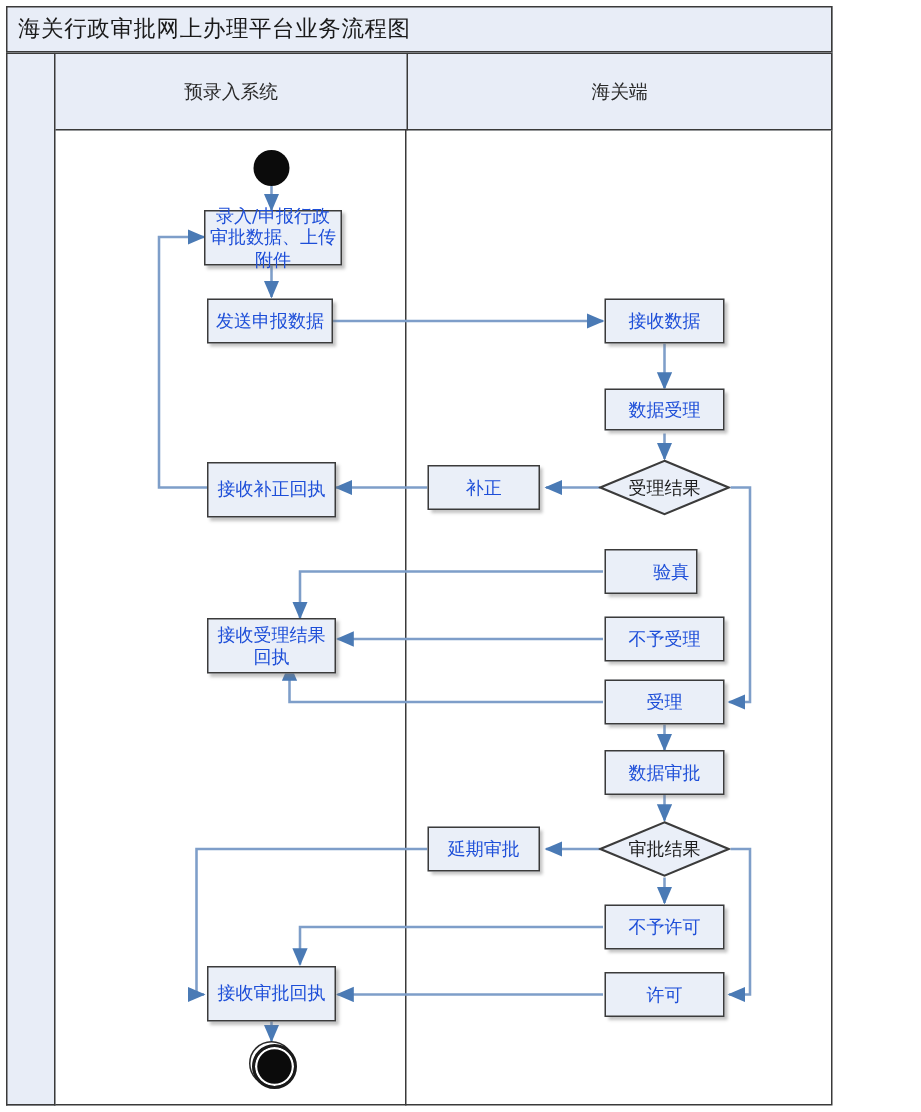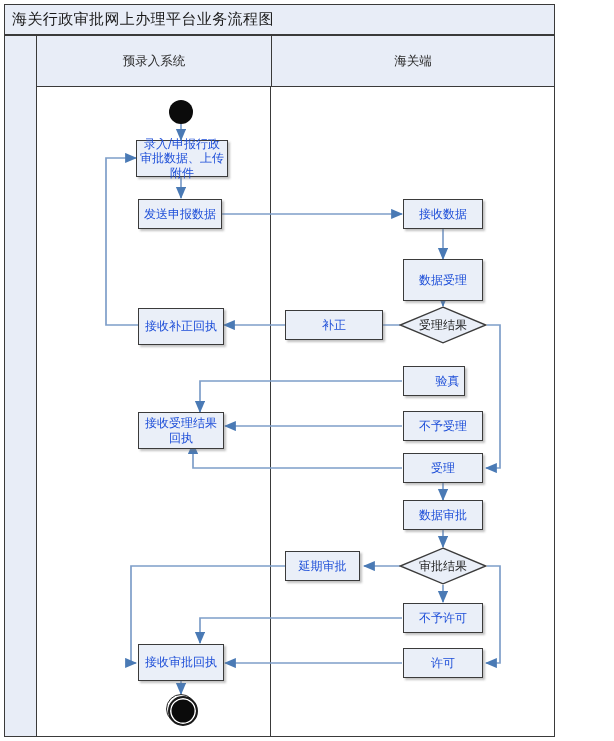--- a/index.html
+++ b/index.html
@@ -181,32 +181,32 @@
   </div>
 
   <div class="node" style="left:138px;top:199px;width:84px;height:30px;">
     <span>发送申报数据</span>
   </div>
 
   <div class="node" style="left:403px;top:199px;width:80px;height:30px;">
     <span>接收数据</span>
   </div>
 
-  <div class="node" style="left:403px;top:259px;width:80px;height:42px;">
+  <div class="node" style="left:403px;top:259px;width:80px;height:28px;">
     <span>数据受理</span>
   </div>
 
   <div class="diamond" style="left:399px;top:306px;width:88px;height:38px;">
     <svg width="88" height="38" viewBox="0 0 88 38" xmlns="http://www.w3.org/2000/svg">
       <polygon points="44,1.2 86.8,19 44,36.8 1.2,19" fill="#eaeff8" stroke="#3b3b3b" stroke-width="1.4"></polygon>
     </svg>
     <span class="dlabel">受理结果</span>
   </div>
 
-  <div class="node" style="left:285px;top:310px;width:98px;height:30px;">
+  <div class="node" style="left:285px;top:310px;width:75px;height:30px;">
     <span>补正</span>
   </div>
 
   <div class="node" style="left:138px;top:308px;width:86px;height:37px;">
     <span>接收补正回执</span>
   </div>
 
   <div class="node" style="left:403px;top:366px;width:62px;height:30px;padding-left:30px;">
     <span>验真</span>
   </div>

